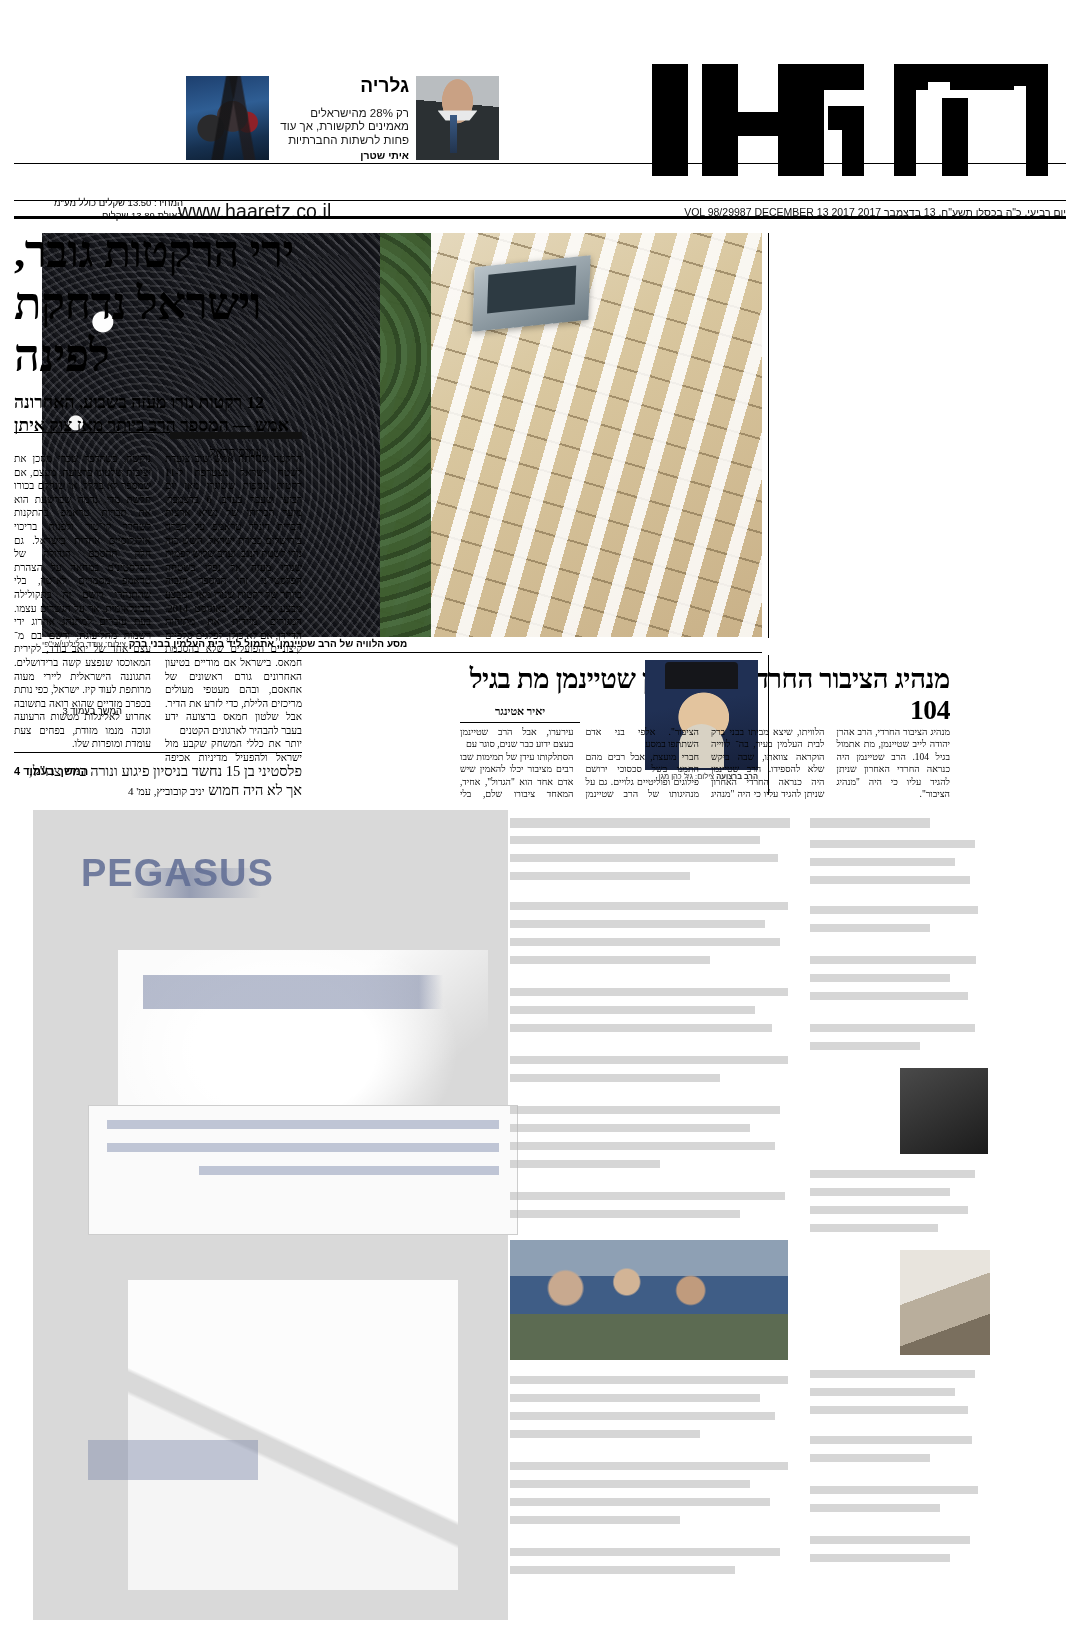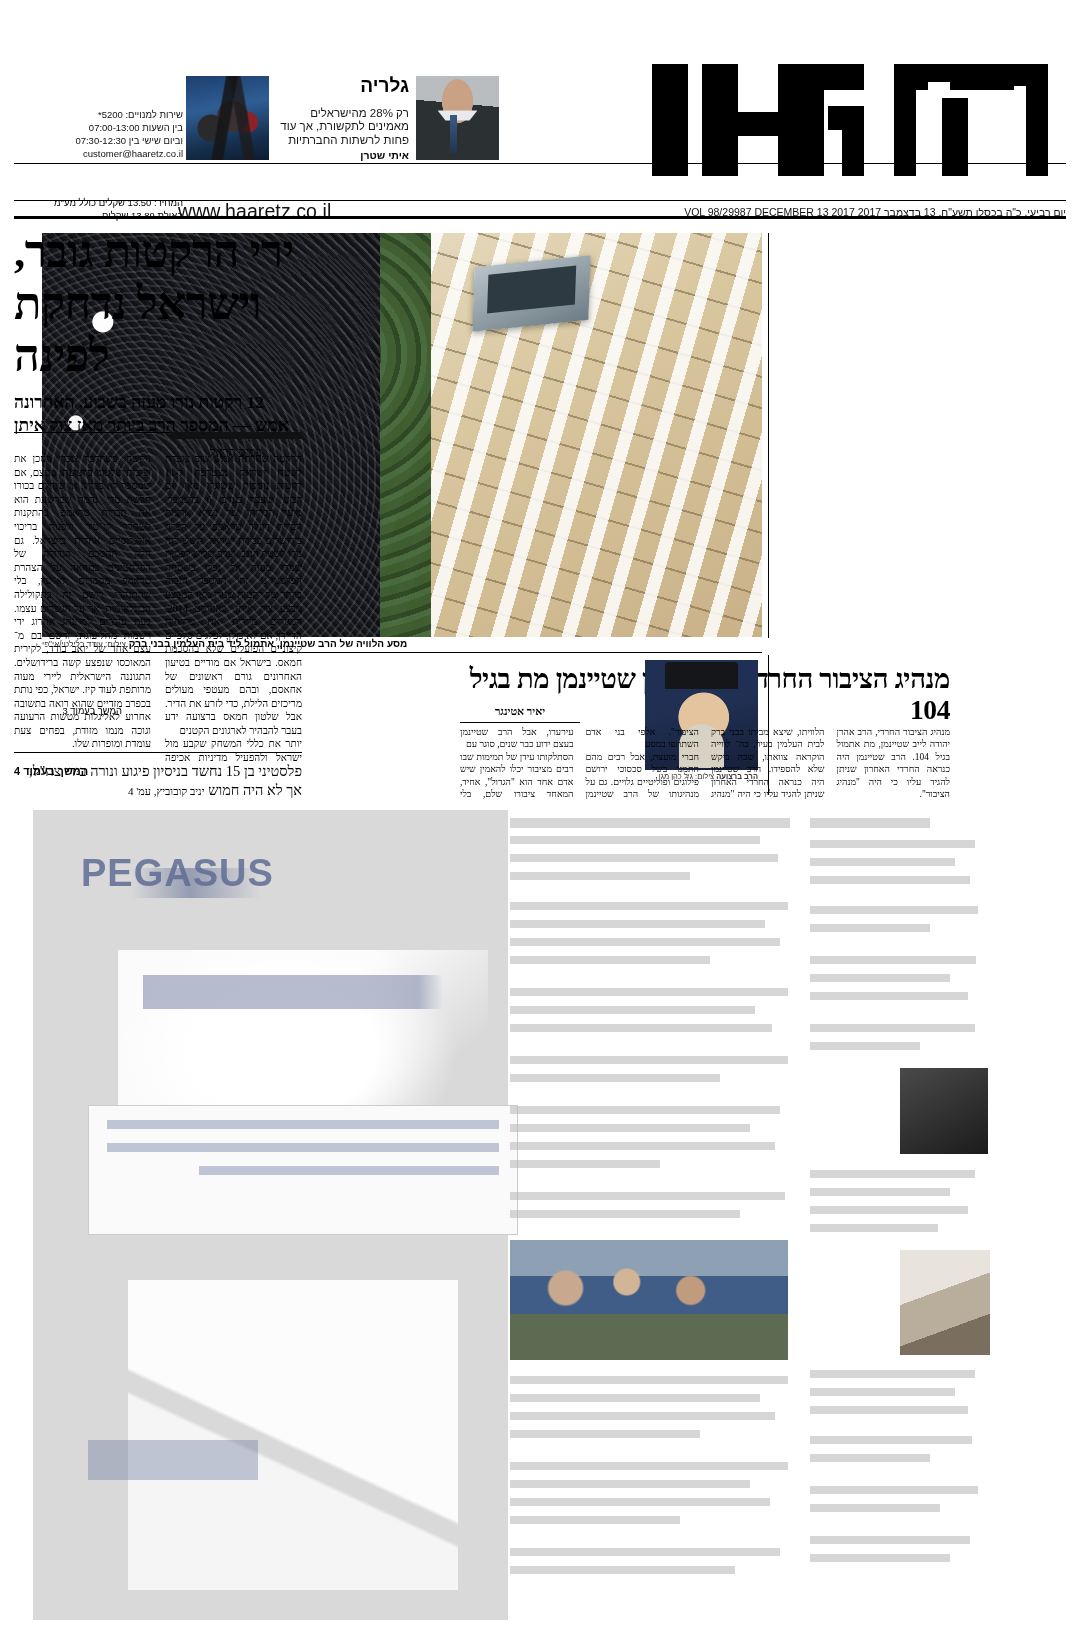--- a/index.html
+++ b/index.html
@@ -218,26 +218,20 @@
     background:linear-gradient(150deg,#4a4a4a,#1b1b1b);}
 </style>
 </head>
 <body>
 
 <div class="paper">
 
   <div class="topbar">
 
 
-    <div class="subinfo">
-      <div>שירות למנויים: 5200*</div>
-      <div class="ltr">בין השעות 07:00-13:00</div>
-      <div>וביום שישי בין 07:30-12:30</div>
-      <div class="ltr">customer@haaretz.co.il</div>
-    </div>
 
     <div class="price">
       <div>המחיר: 13.50 שקלים כולל מע"מ</div>
       <div>באילת 13.89 שקלים</div>
     </div>
 
     <div class="promo" id="promo-gallery">
       <div class="txt" style="width:132px">
         <div class="ttl">גלריה</div>
         <div class="dek">רק 28% מהישראלים מאמינים לתקשורת, אך עוד פחות לרשתות החברתיות</div>

